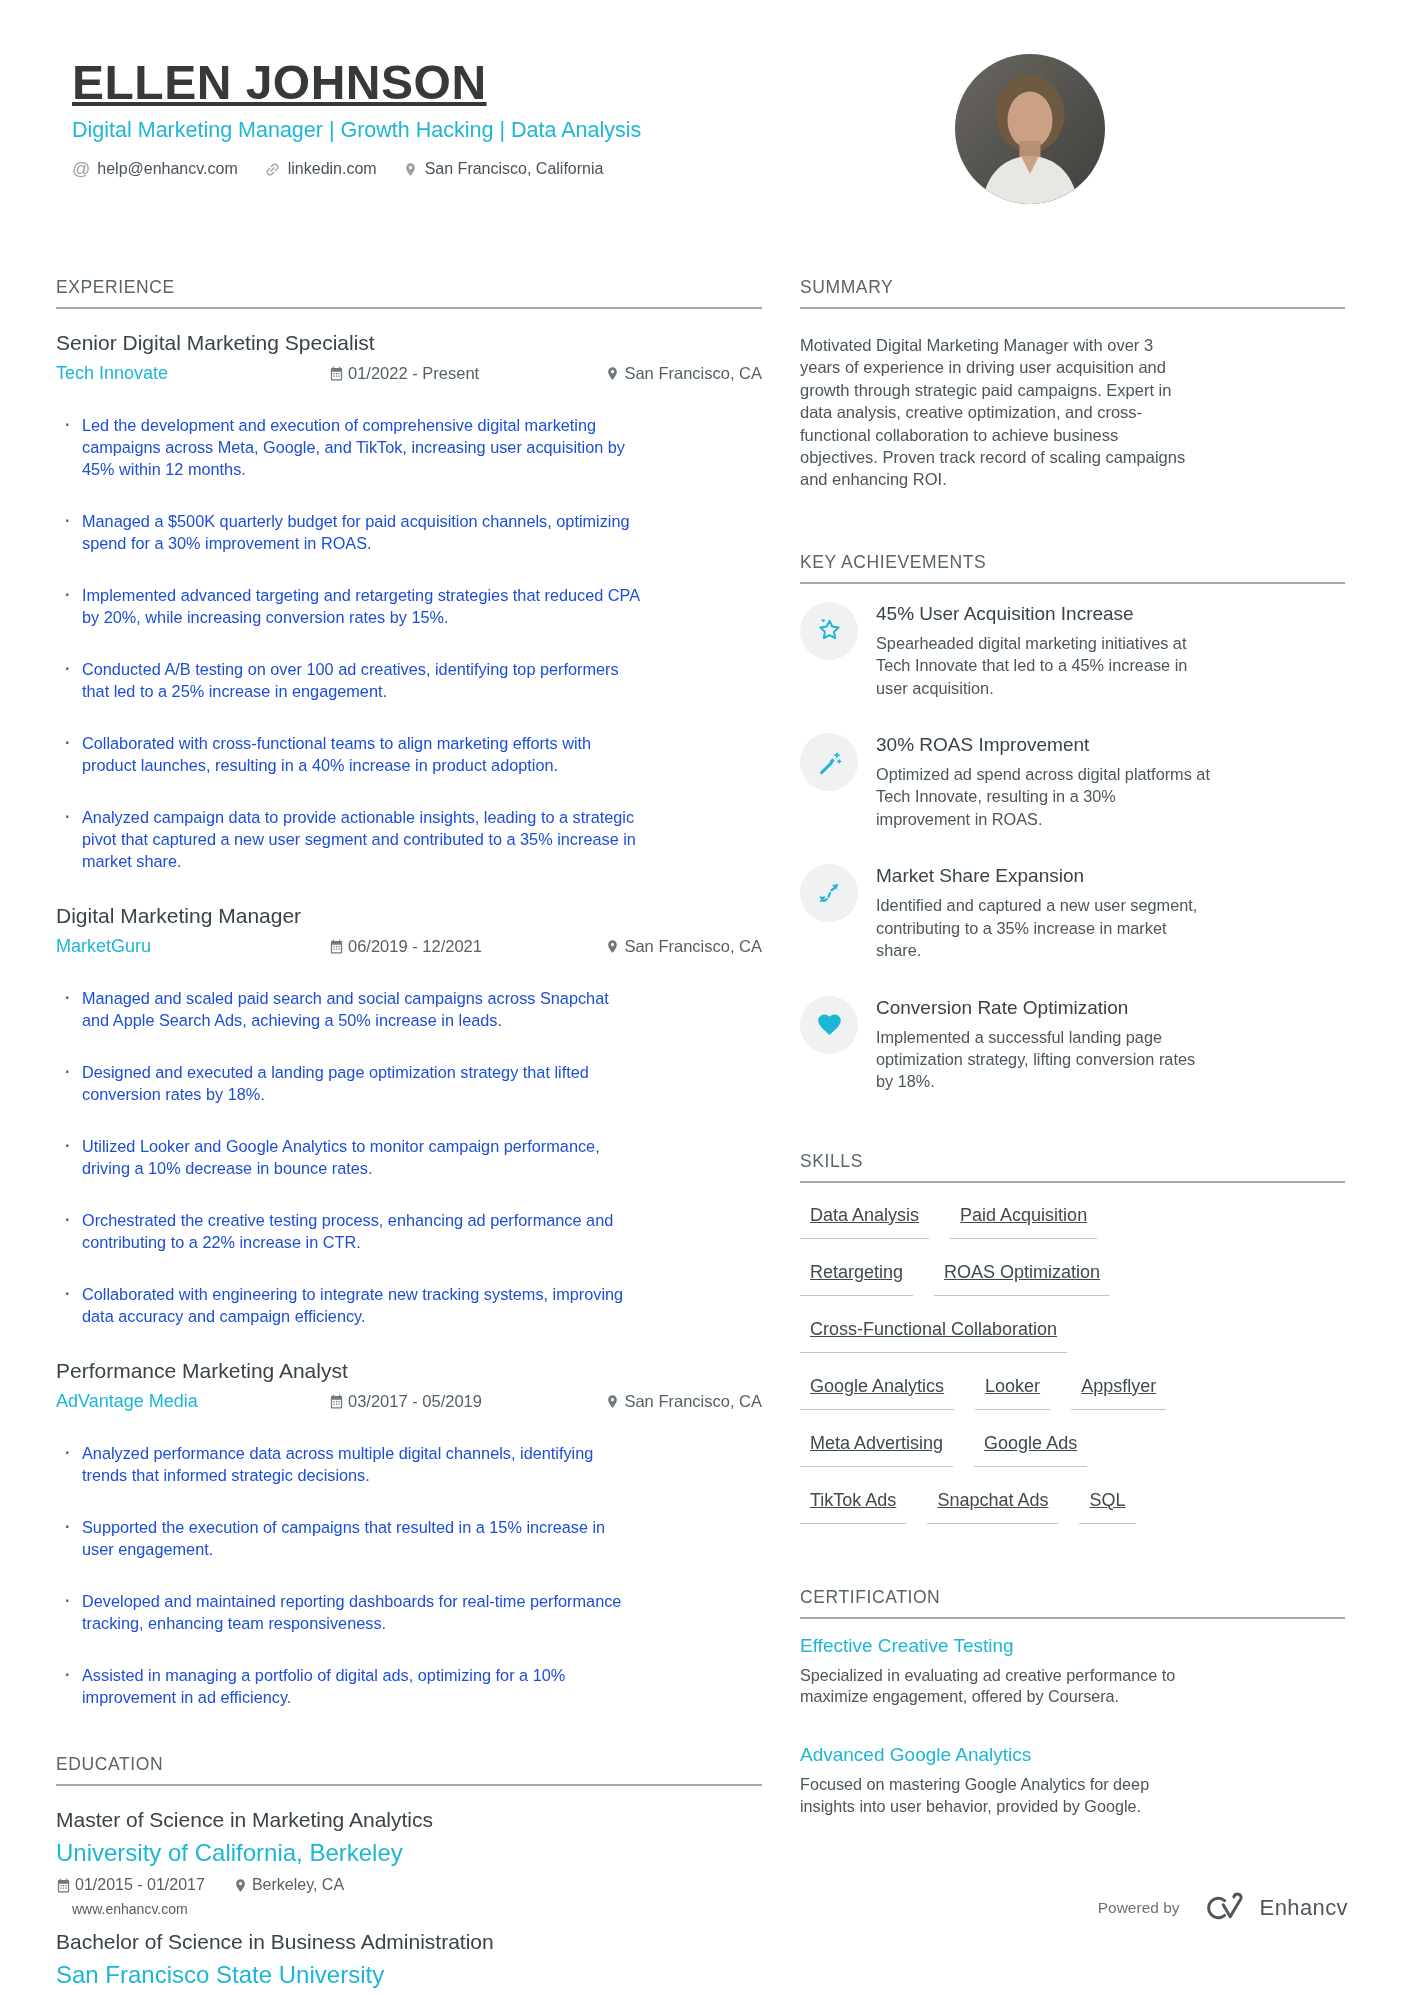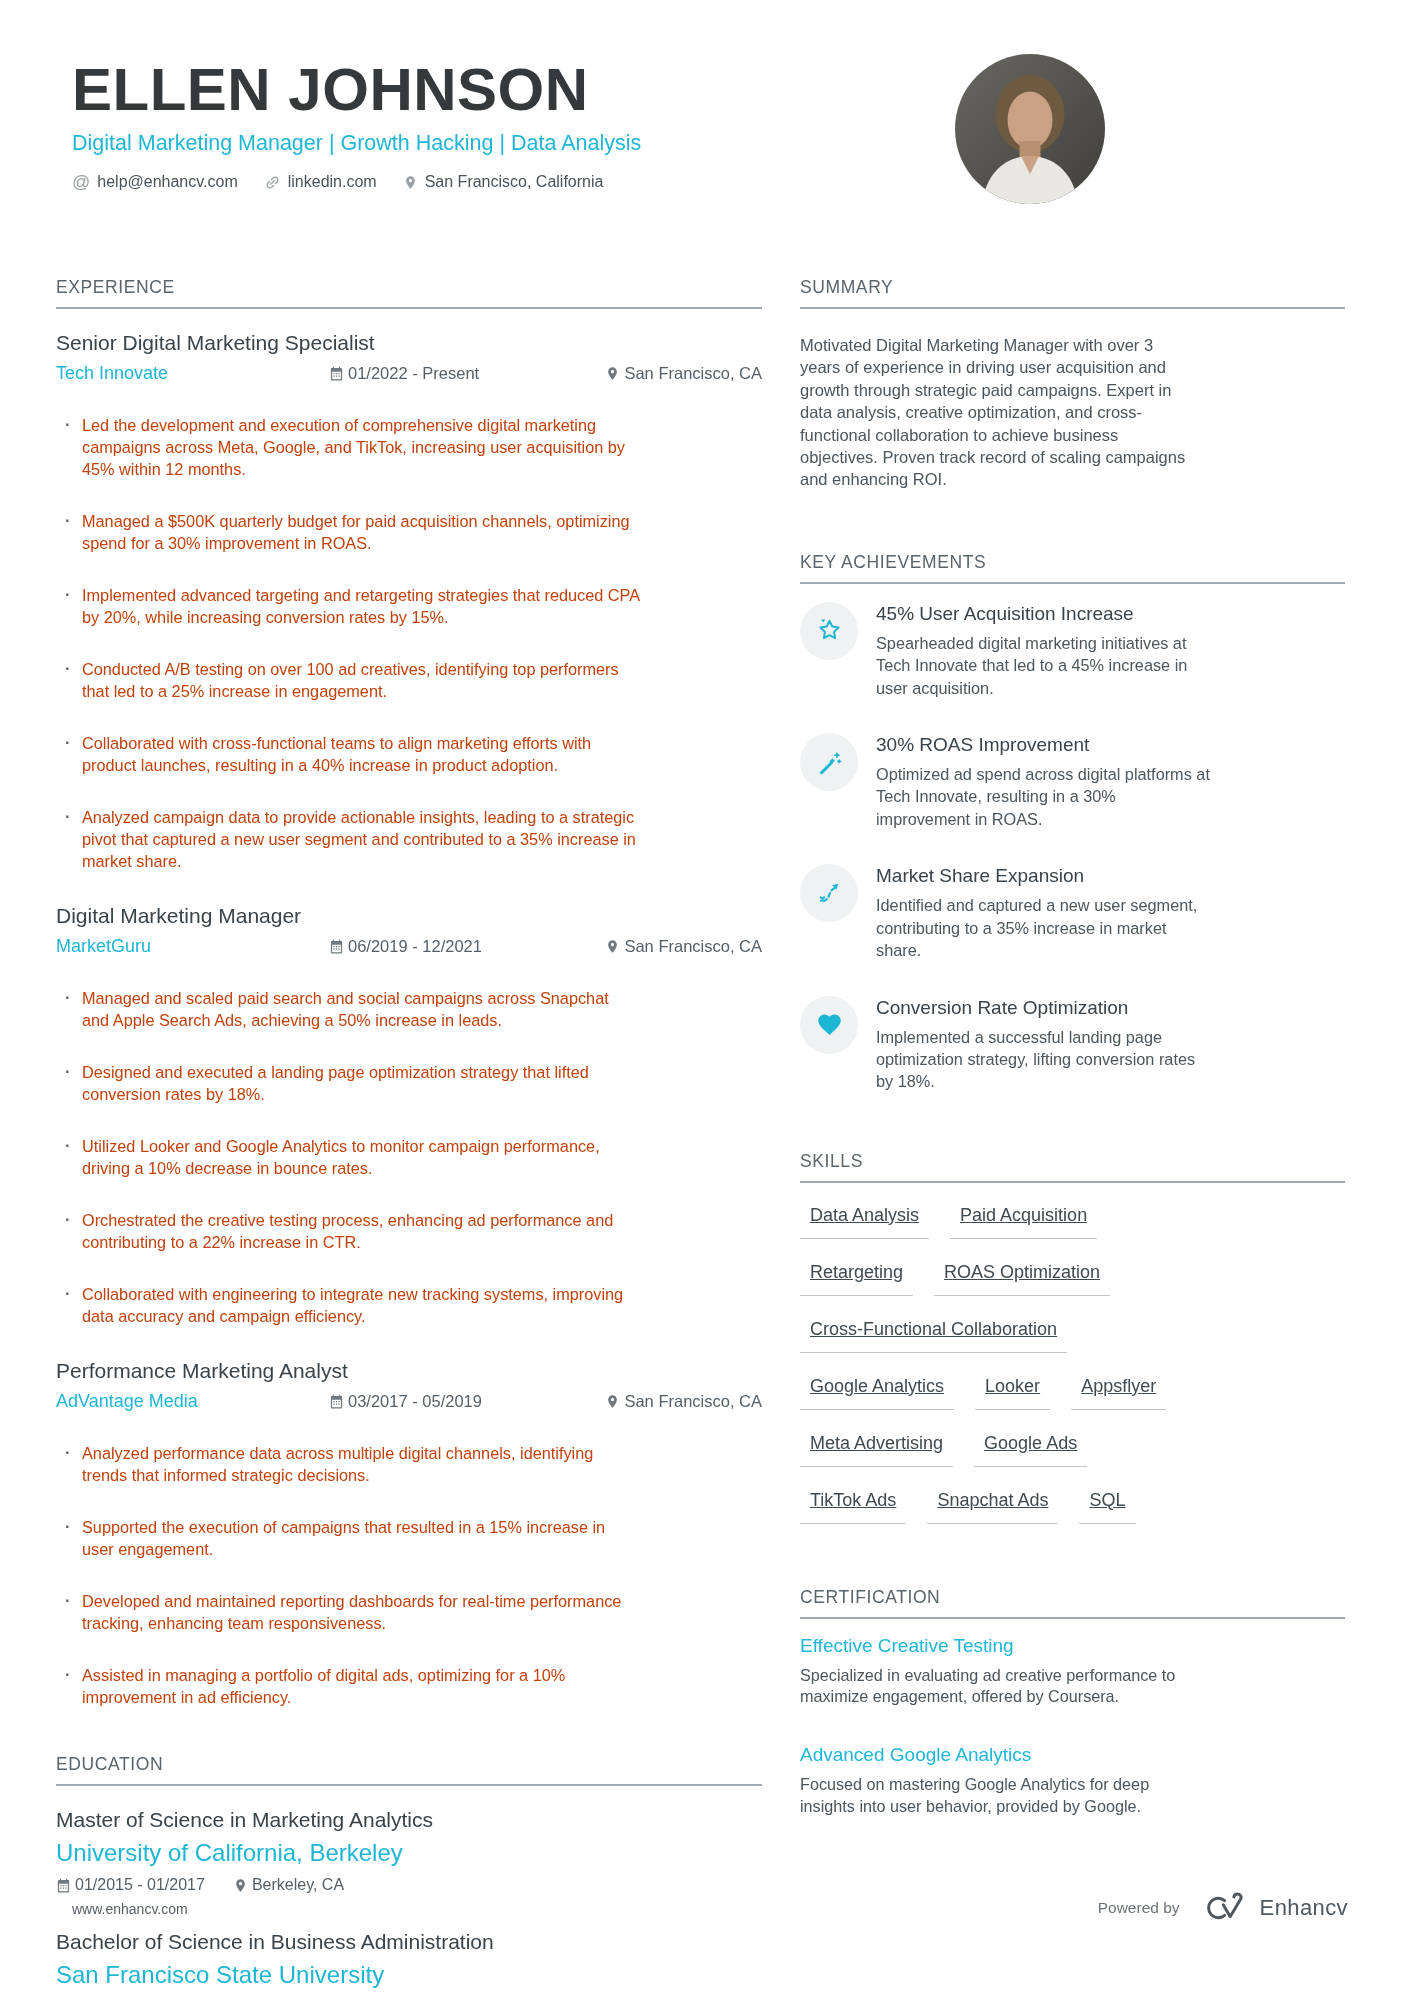--- a/index.html
+++ b/index.html
@@ -4,21 +4,21 @@
 <style>
   :root { --accent:#1db6d5; }
   * { box-sizing:border-box; }
   html,body { margin:0; padding:0; background:#ffffff; }
   .page {
     position:relative; width:1410px; height:1995px; background:#fff;
     font-family:"Liberation Sans", sans-serif; overflow:hidden; color:#4b555c;
   }
   
   .header { position:absolute; left:72px; top:58px; }
-  .name { font-size:60px; font-weight:700; color:#36393c; letter-spacing:.5px; line-height:1.05; margin:0; }
+  .name { font-size:48px; font-weight:700; color:#36393c; letter-spacing:.5px; line-height:1.05; margin:0;text-decoration:underline; }
   .headline { margin-top:10px; font-size:21.5px; color:var(--accent); }
   .contact { margin-top:17px; display:flex; align-items:center; gap:26px; font-size:16px; color:#49525a; }
   .citem { display:flex; align-items:center; gap:7px; }
   .cic { color:#9aa2a8; display:inline-flex; align-items:center; }
   .at-glyph { font-size:18px; color:#9aa2a8; line-height:1; }
   .photo { position:absolute; left:955px; top:54px; width:150px; height:150px; border-radius:50%; overflow:hidden; }
   .photo svg { display:block; width:100%; height:100%; }
   
   .col { position:absolute; top:276px; }
   .col-left  { left:56px;  width:706px; }
@@ -32,21 +32,21 @@
   .job { margin-top:20px; }
   .job + .job { margin-top:30px; }
   .jmeta { display:flex; align-items:center; margin-top:7px; font-size:16.5px; color:#545f67; }
   .jcompany { font-size:18px; color:var(--accent); width:273px; flex:none; }
   .jgroup { display:flex; align-items:center; gap:4px; }
   .jloc { margin-left:auto; }
   .mic { color:#6f797f; display:inline-flex; align-items:center; }
   ul.bullets { margin:12px 0 0 0; padding:0; list-style:none; width:584px; }
   ul.bullets li {
     position:relative; padding-left:26px; font-size:16.3px; line-height:22px;
-    color:#c2410c; margin-bottom:5px;margin-top:30px;
+    color:#1d4ed8; margin-bottom:5px;margin-top:30px;
   }
   ul.bullets li::before { content:"·"; position:absolute; left:9px; top:-1px; font-weight:700; color:#5a646b; }
   
   #education { margin-top:45px; }
   .edu { margin-top:20px; }
   .edu + .edu { margin-top:34px; }
   .school { margin-top:6px; font-size:24px; color:var(--accent); }
   .emeta { display:flex; align-items:center; gap:28px; margin-top:9px; font-size:16px; color:#545f67; }
   
   #languages { margin-top:55px; }

